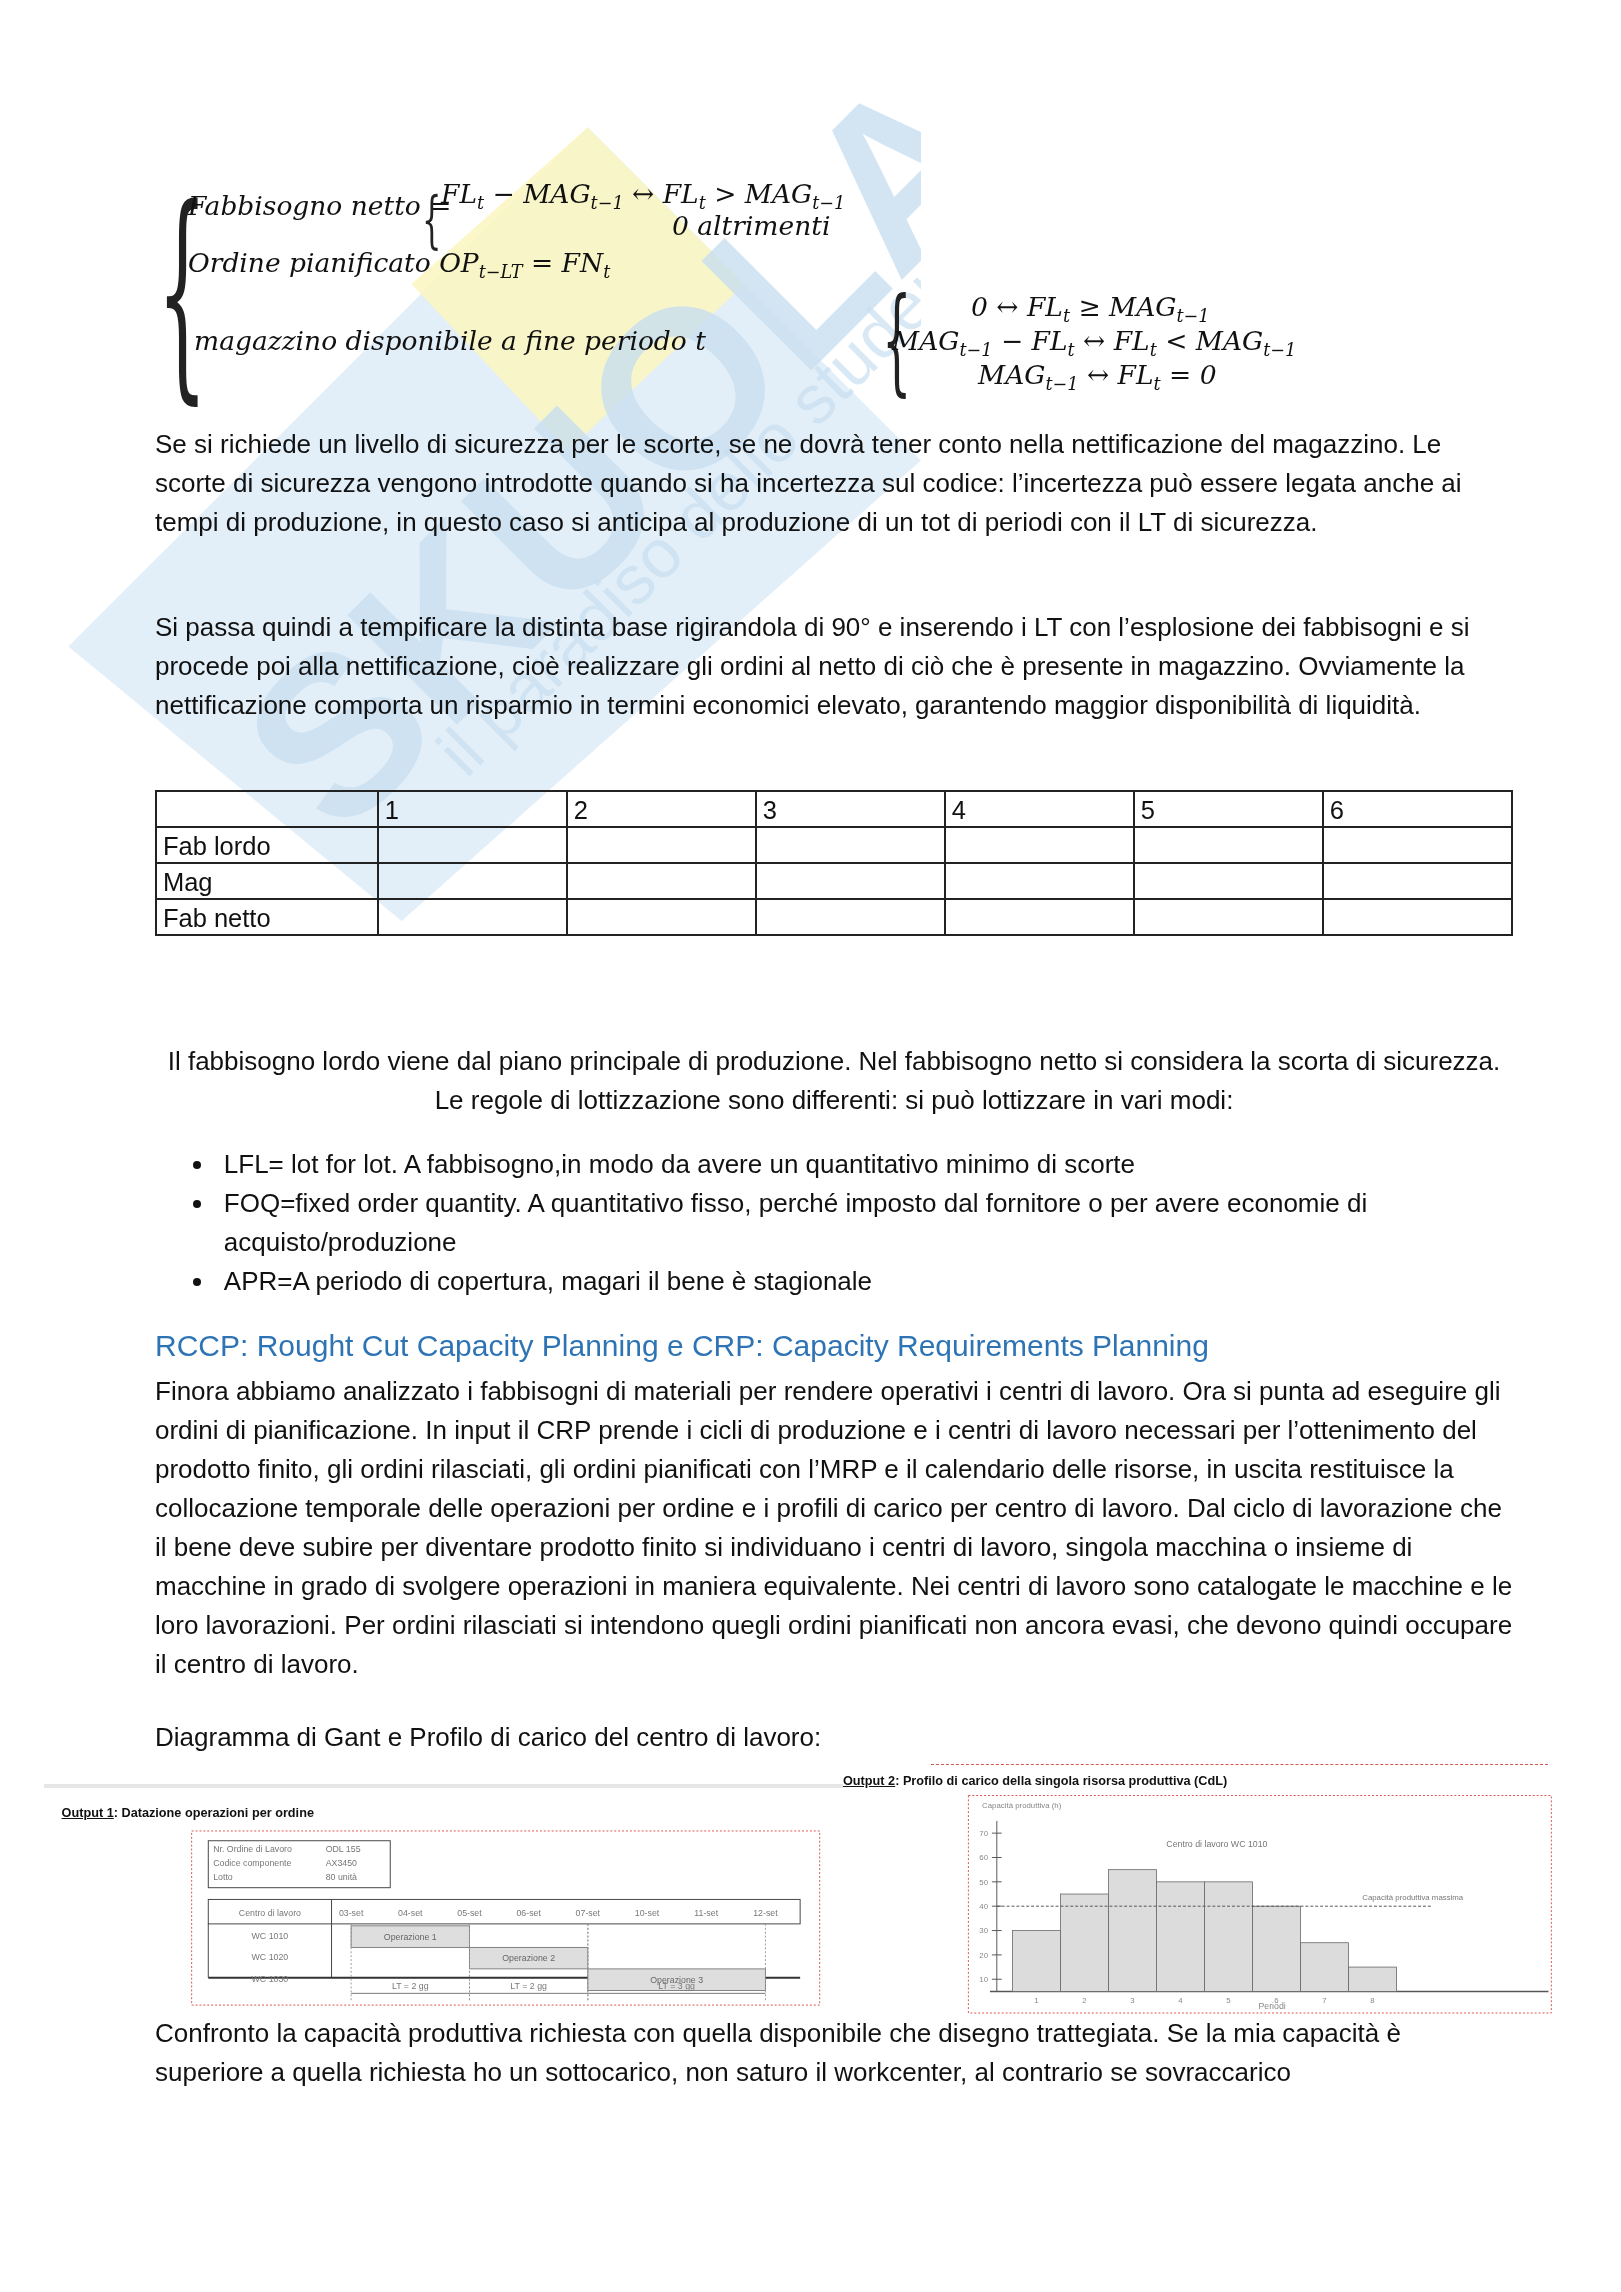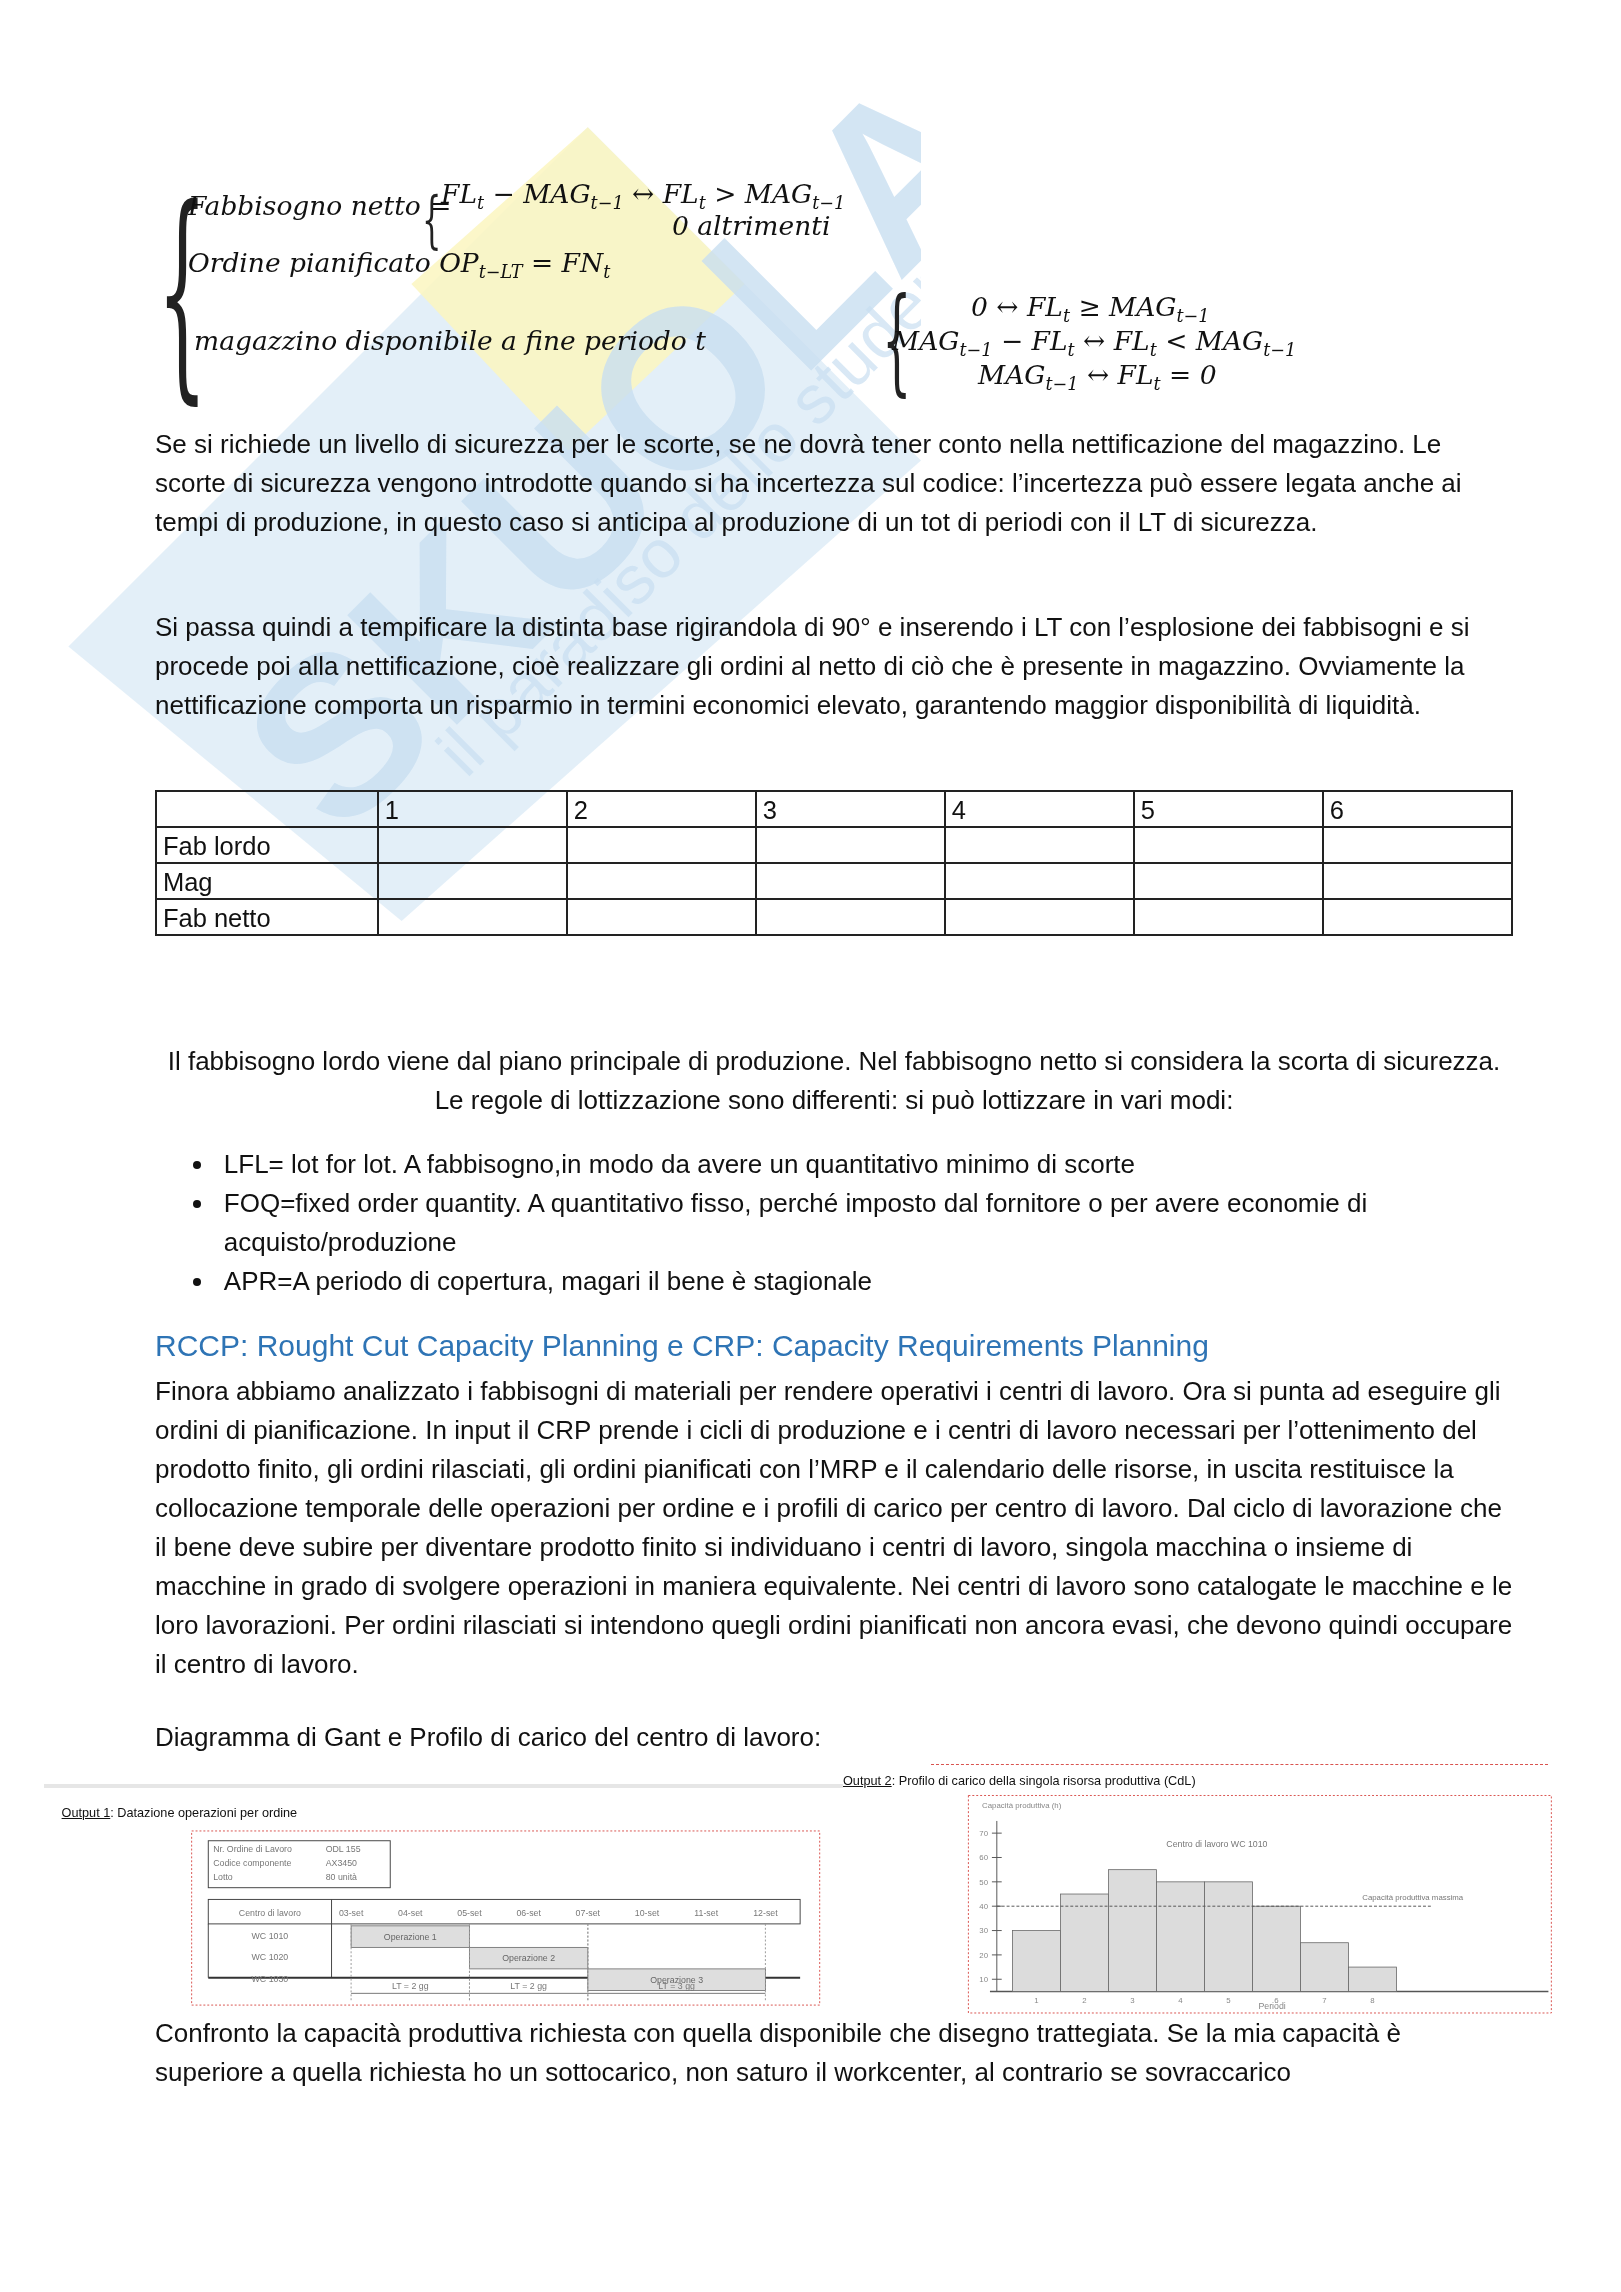--- a/index.html
+++ b/index.html
@@ -14,21 +14,21 @@
   .formula sub { font-size: 17.6px; }
   .bigbrace { position: absolute; font-style: normal; font-weight: 100; color: #222; }
   p.par { position: absolute; left: 0; width: 1358px; margin: 0; font-size: 26px; line-height: 39px; }
   table.mrp { position: absolute; left: 0; top: 790px; border-collapse: collapse; width: 1358px; }
   table.mrp td { border: 2px solid #222; height: 34px; padding: 0 5.9px; font-size: 25.5px; vertical-align: bottom; line-height: 31px; }
   table.mrp td.lab { width: 208px; margin-left: 36px; }
   ul.bul { position: absolute; left: 0; top: 1145px; margin: 0; padding-left: 61px; font-size: 26px; line-height: 39px; width: 1298px; }
   ul.bul li { padding-left: 7.8px; }
   h2.sec { position: absolute; left: 0; top: 1329px; margin: 0; font-weight: normal; font-size: 30px; color: #2e74b5; }
   .fig { position: absolute; background: #fff; }
-  .fig-title { font-weight: normal; font-size: 12.7px; color: #111; white-space: nowrap; }
+  .fig-title { font-weight: bold; font-size: 12.7px; color: #111; white-space: nowrap; }
   .fig-title u { text-decoration: underline; }
   svg text { font-family: "Liberation Sans", sans-serif; }
 </style>
 </head>
 <body>
 
 <svg class="watermark" viewBox="0 0 900 900">
   <polygon points="30,620 560,90 900,430 370,900" fill="#d9e9f6" opacity="0.75"></polygon>
   <polygon points="380,250 560,90 720,250 540,420" fill="#fbf6c0" opacity="0.85"></polygon>
   <text x="150" y="760" font-size="230" font-weight="bold" fill="#c9dff1" transform="rotate(-45 300 600)" opacity="0.8">SKUOLA</text>

